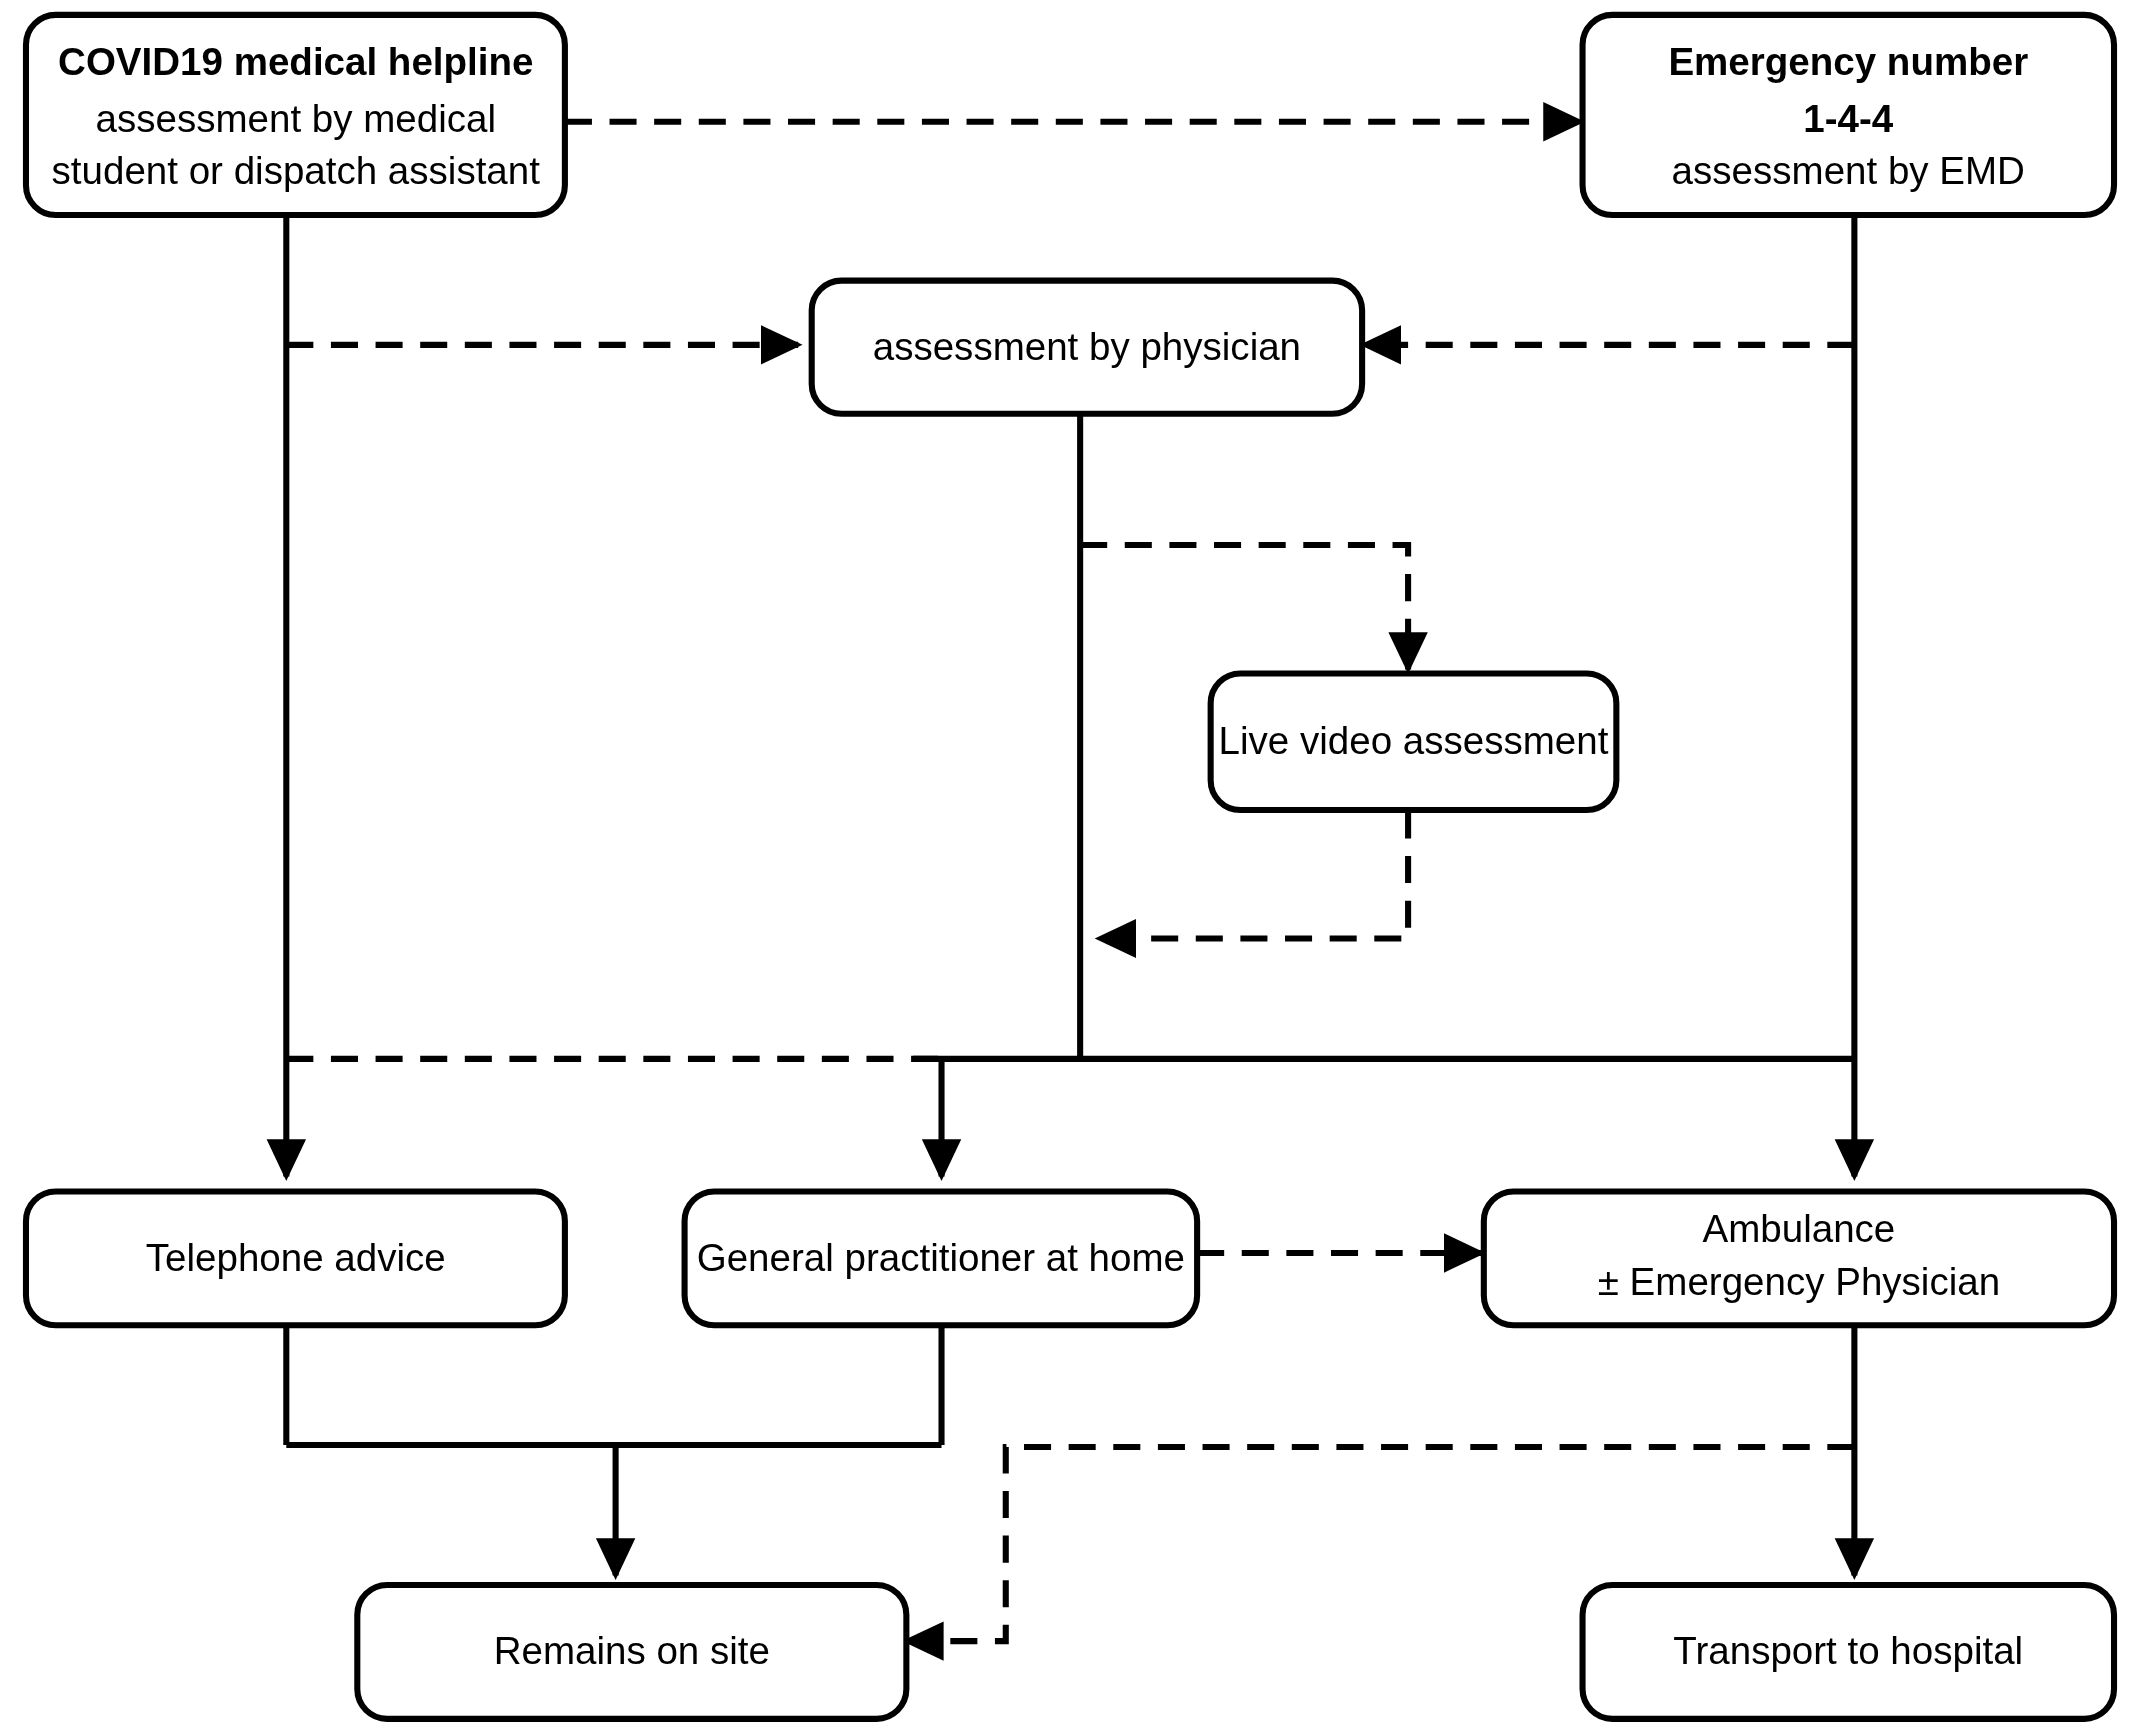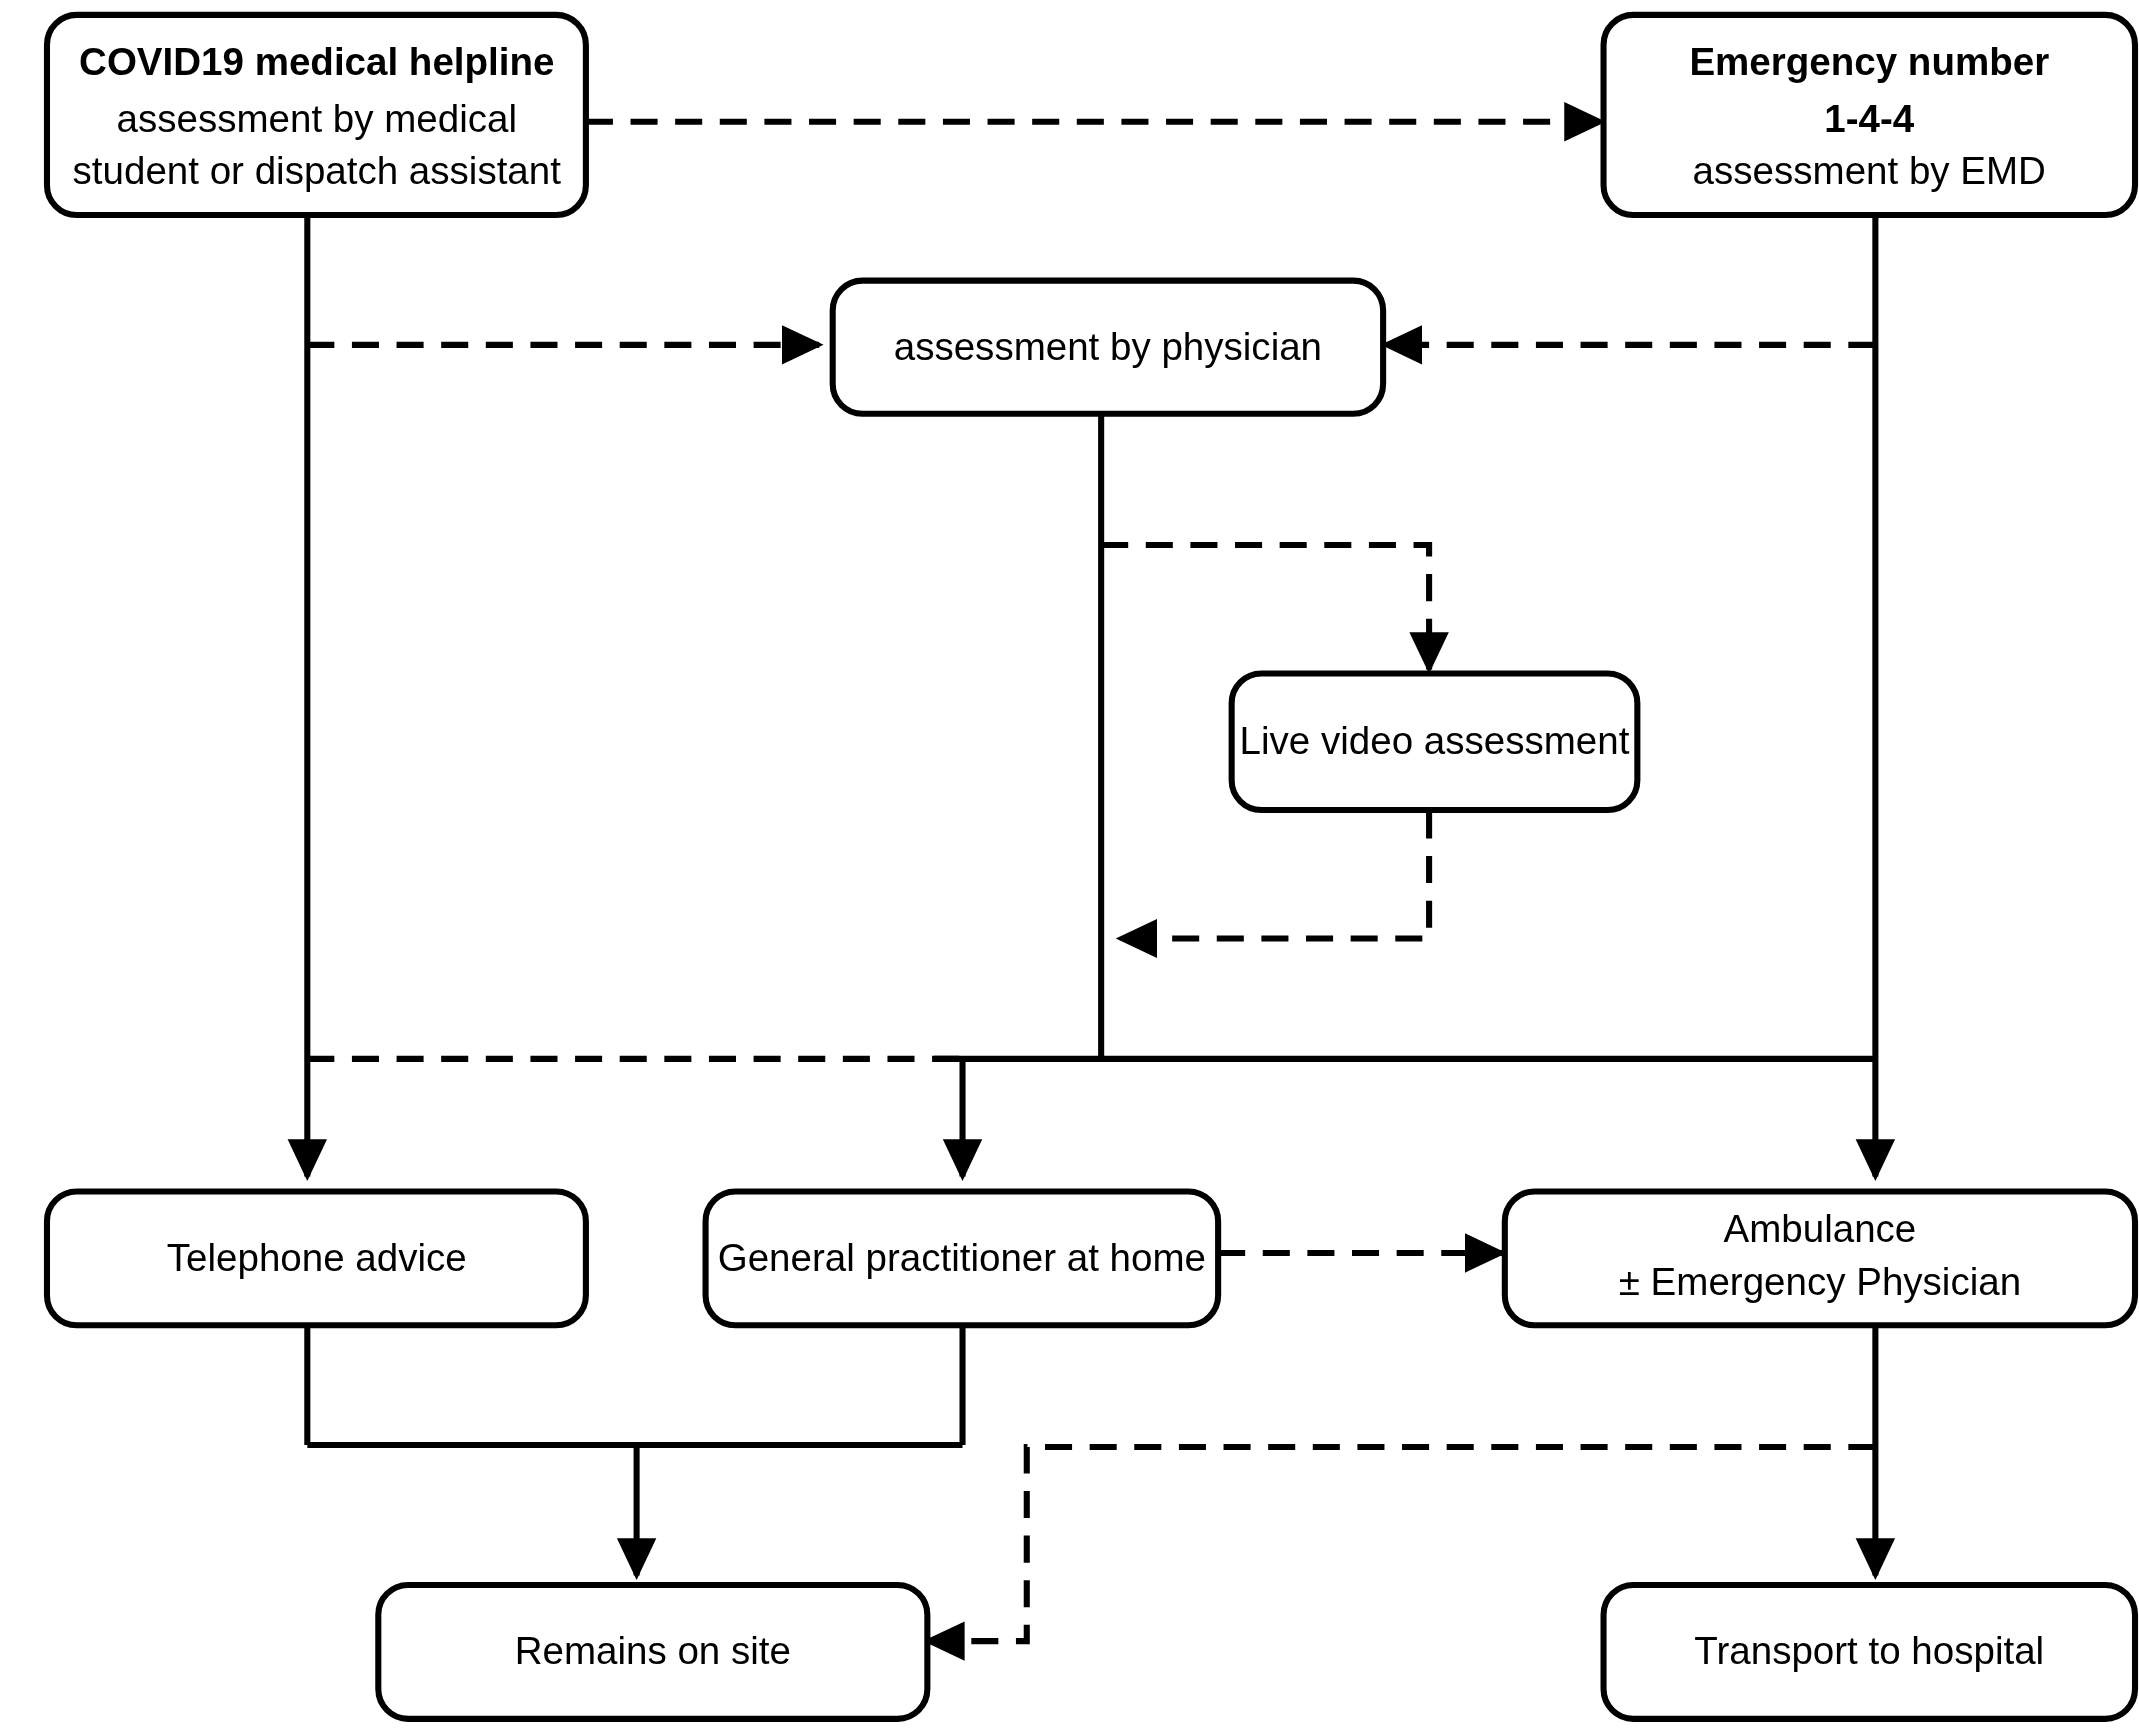--- a/index.html
+++ b/index.html
@@ -6,21 +6,20 @@
     margin: 0;
     padding: 0;
     background: #ffffff;
   }
   #canvas {
     position: relative;
     width: 1784px;
     height: 1729px;
     background: #ffffff;
     font-family: "Liberation Sans", sans-serif;
-    margin-left: 21px;
   }
   svg.diagram {
     position: absolute;
     inset: 0;
     width: 2140px;
     height: 1729px;
     display: block;
   }
   .node-rect {
     fill: #ffffff;

